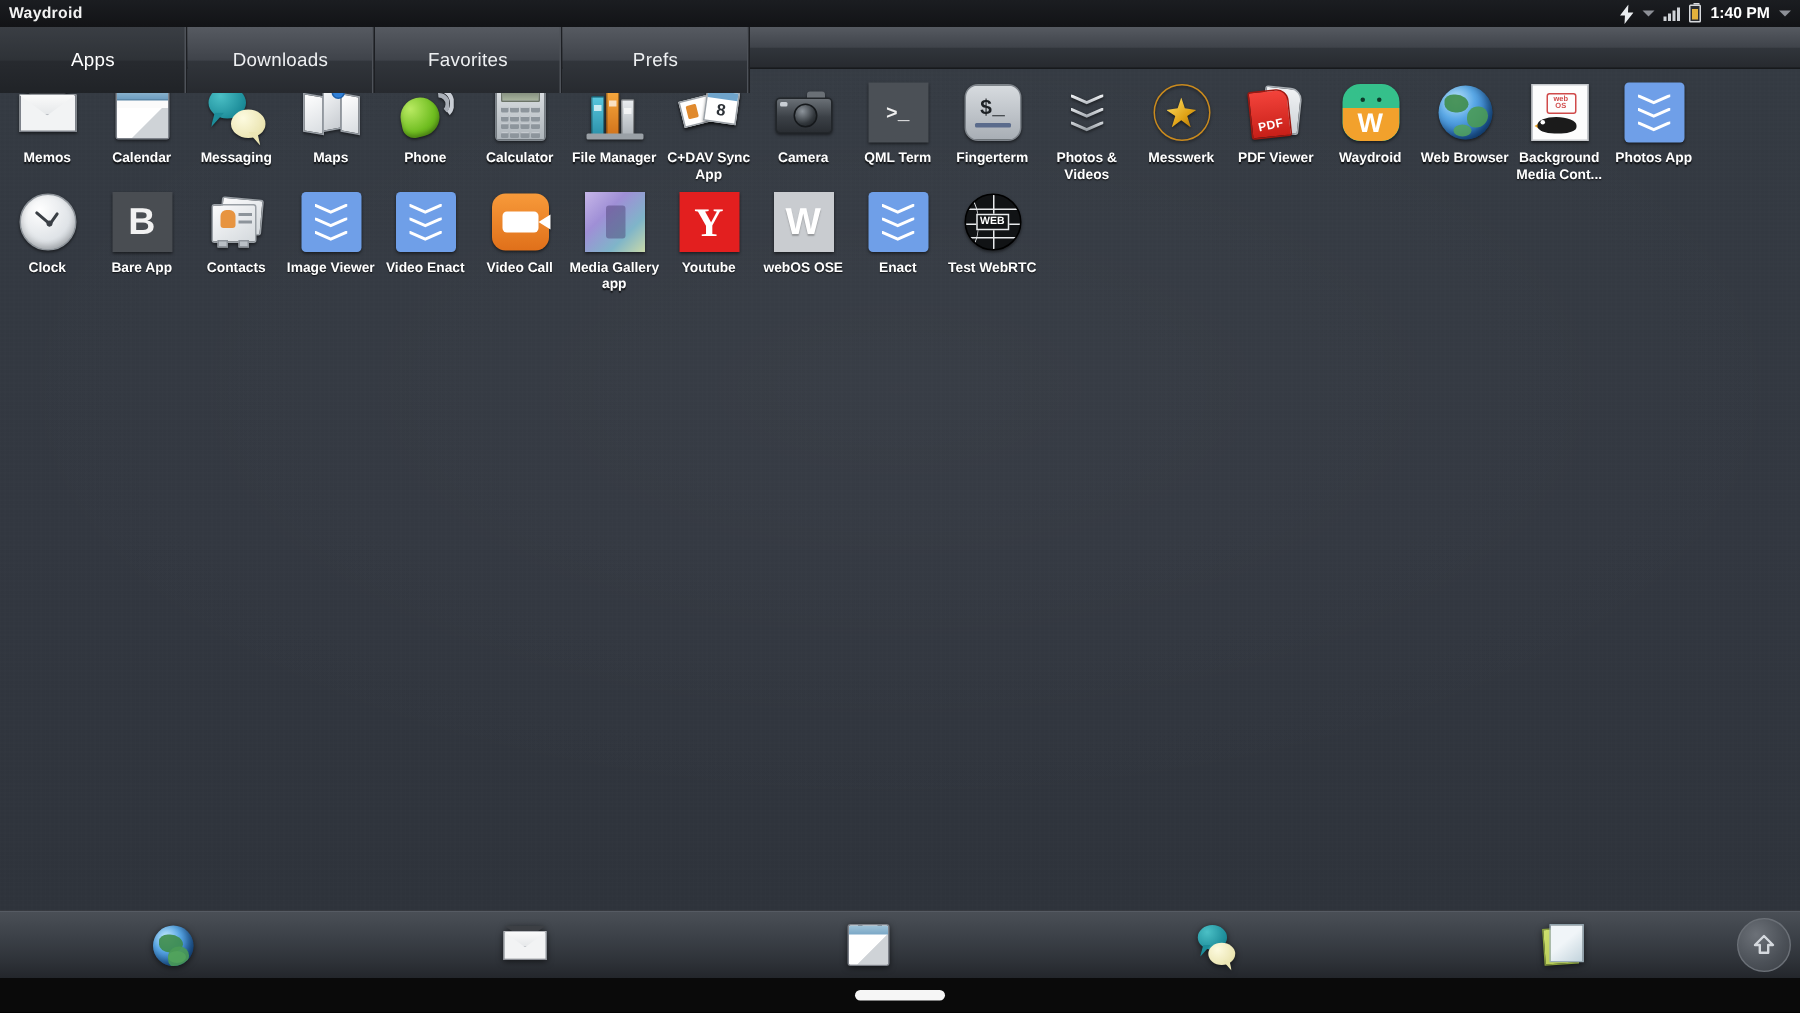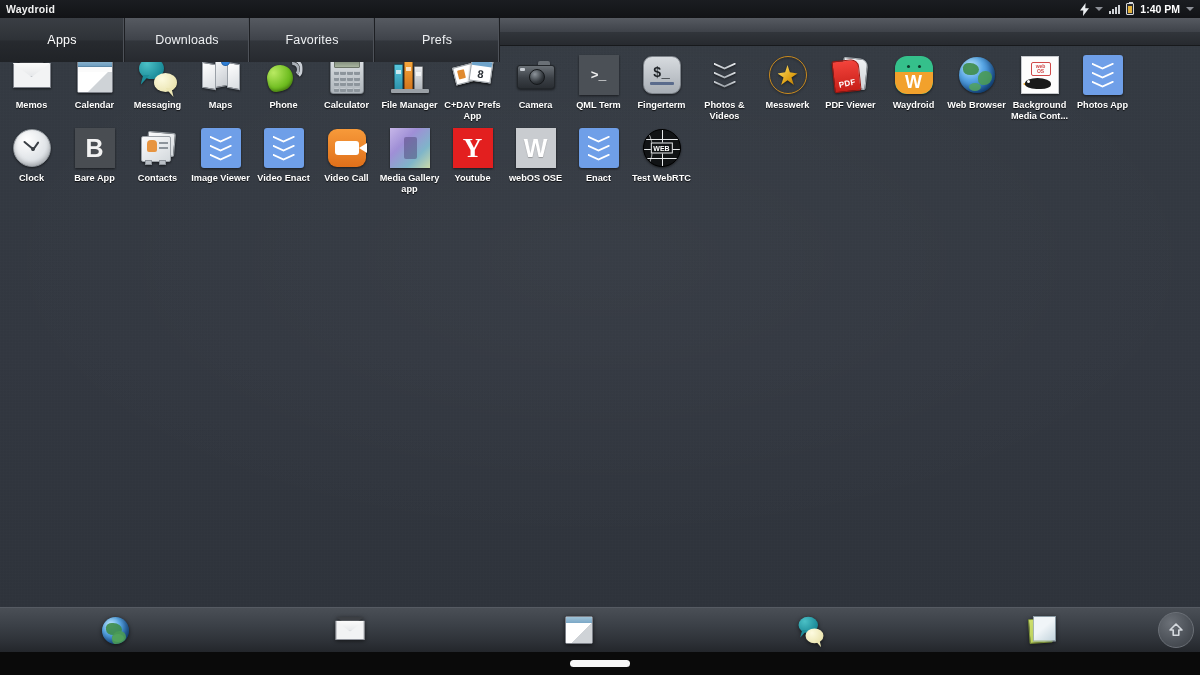--- a/index.html
+++ b/index.html
@@ -402,21 +402,21 @@
             <div class="cdav">
                 <div class="c1">
                   <i></i>
                 </div>
                 <div class="c2">
                   <div class="hd"></div>
                   <div class="num">8</div>
                 </div>
               </div>
           </div>
-          <div class="lb">C+DAV Prefs App</div>
+          <div class="lb">C+DAV Sync App</div>
         </div>
 
         <div class="app">
           <div class="ic">
             <div class="cam">
                 <div class="hump"></div>
                 <div class="body"></div>
                 <div class="fl"></div>
                 <div class="lens"></div>
               </div>

